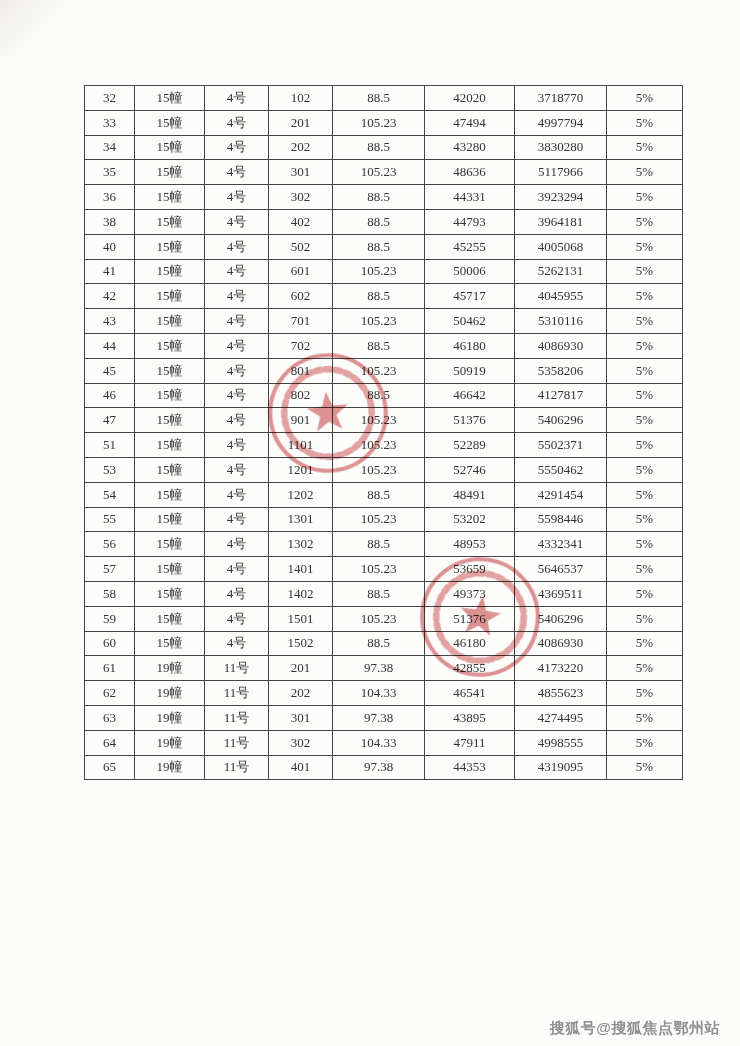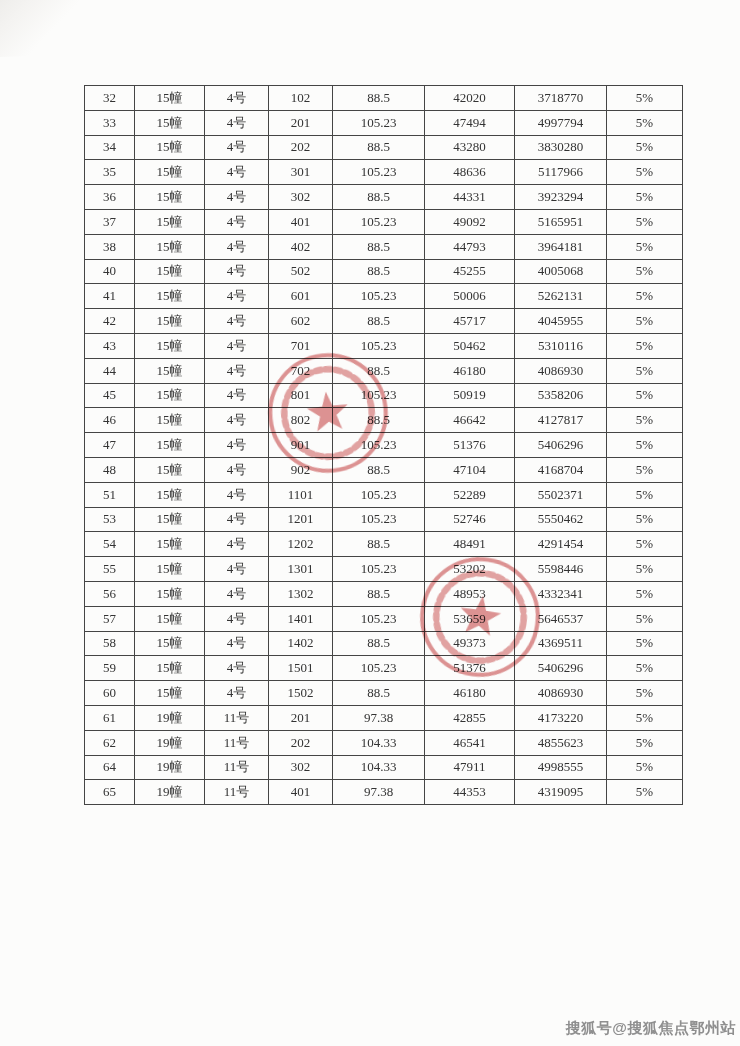--- a/index.html
+++ b/index.html
@@ -43,21 +43,21 @@
     opacity:.55;
     mix-blend-mode:multiply;
     pointer-events:none;
     filter:blur(.4px);
   }
   .stamp svg{width:100%;height:100%;}
   .stamp-1{left:262px;top:347px;transform:rotate(-6deg);}
   .stamp-2{left:414px;top:551px;transform:rotate(8deg);}
   .watermark{
     position:absolute;
-    right:4px;bottom:8px;
+    right:20px;bottom:8px;
     font-family:"Liberation Sans","DejaVu Sans",sans-serif;
     font-size:15px;
     font-weight:600;
     color:#8f8f8f;
     letter-spacing:.5px;
   }
 </style>
 </head>
 <body>
 
@@ -121,30 +121,20 @@
           <td>36</td>
           <td>15幢</td>
           <td>4号</td>
           <td>302</td>
           <td>88.5</td>
           <td>44331</td>
           <td>3923294</td>
           <td>5%</td>
         </tr>
         <tr>
-          <td>37</td>
-          <td>15幢</td>
-          <td>4号</td>
-          <td>401</td>
-          <td>105.23</td>
-          <td>49092</td>
-          <td>5165951</td>
-          <td>5%</td>
-        </tr>
-        <tr>
           <td>38</td>
           <td>15幢</td>
           <td>4号</td>
           <td>402</td>
           <td>88.5</td>
           <td>44793</td>
           <td>3964181</td>
           <td>5%</td>
         </tr>
         <tr>
@@ -218,30 +208,20 @@
           <td>5%</td>
         </tr>
         <tr>
           <td>47</td>
           <td>15幢</td>
           <td>4号</td>
           <td>901</td>
           <td>105.23</td>
           <td>51376</td>
           <td>5406296</td>
-          <td>5%</td>
-        </tr>
-        <tr>
-          <td>48</td>
-          <td>15幢</td>
-          <td>4号</td>
-          <td>902</td>
-          <td>88.5</td>
-          <td>47104</td>
-          <td>4168704</td>
           <td>5%</td>
         </tr>
         <tr>
           <td>51</td>
           <td>15幢</td>
           <td>4号</td>
           <td>1101</td>
           <td>105.23</td>
           <td>52289</td>
           <td>5502371</td>
@@ -338,20 +318,30 @@
           <td>5%</td>
         </tr>
         <tr>
           <td>62</td>
           <td>19幢</td>
           <td>11号</td>
           <td>202</td>
           <td>104.33</td>
           <td>46541</td>
           <td>4855623</td>
+          <td>5%</td>
+        </tr>
+        <tr>
+          <td>63</td>
+          <td>19幢</td>
+          <td>11号</td>
+          <td>301</td>
+          <td>97.38</td>
+          <td>43895</td>
+          <td>4274495</td>
           <td>5%</td>
         </tr>
         <tr>
           <td>64</td>
           <td>19幢</td>
           <td>11号</td>
           <td>302</td>
           <td>104.33</td>
           <td>47911</td>
           <td>4998555</td>

